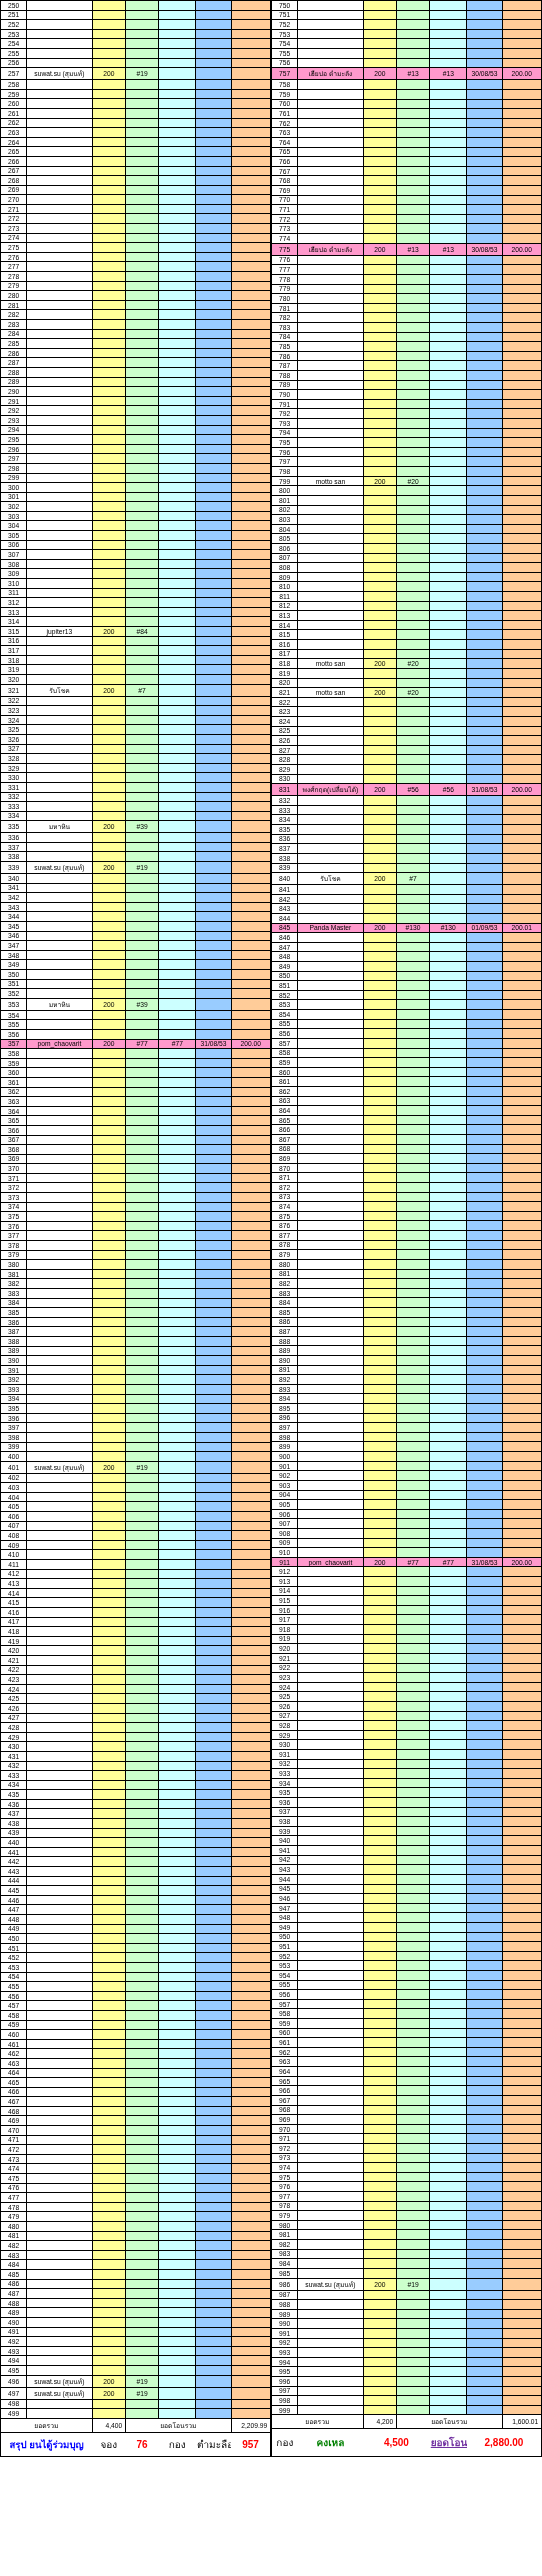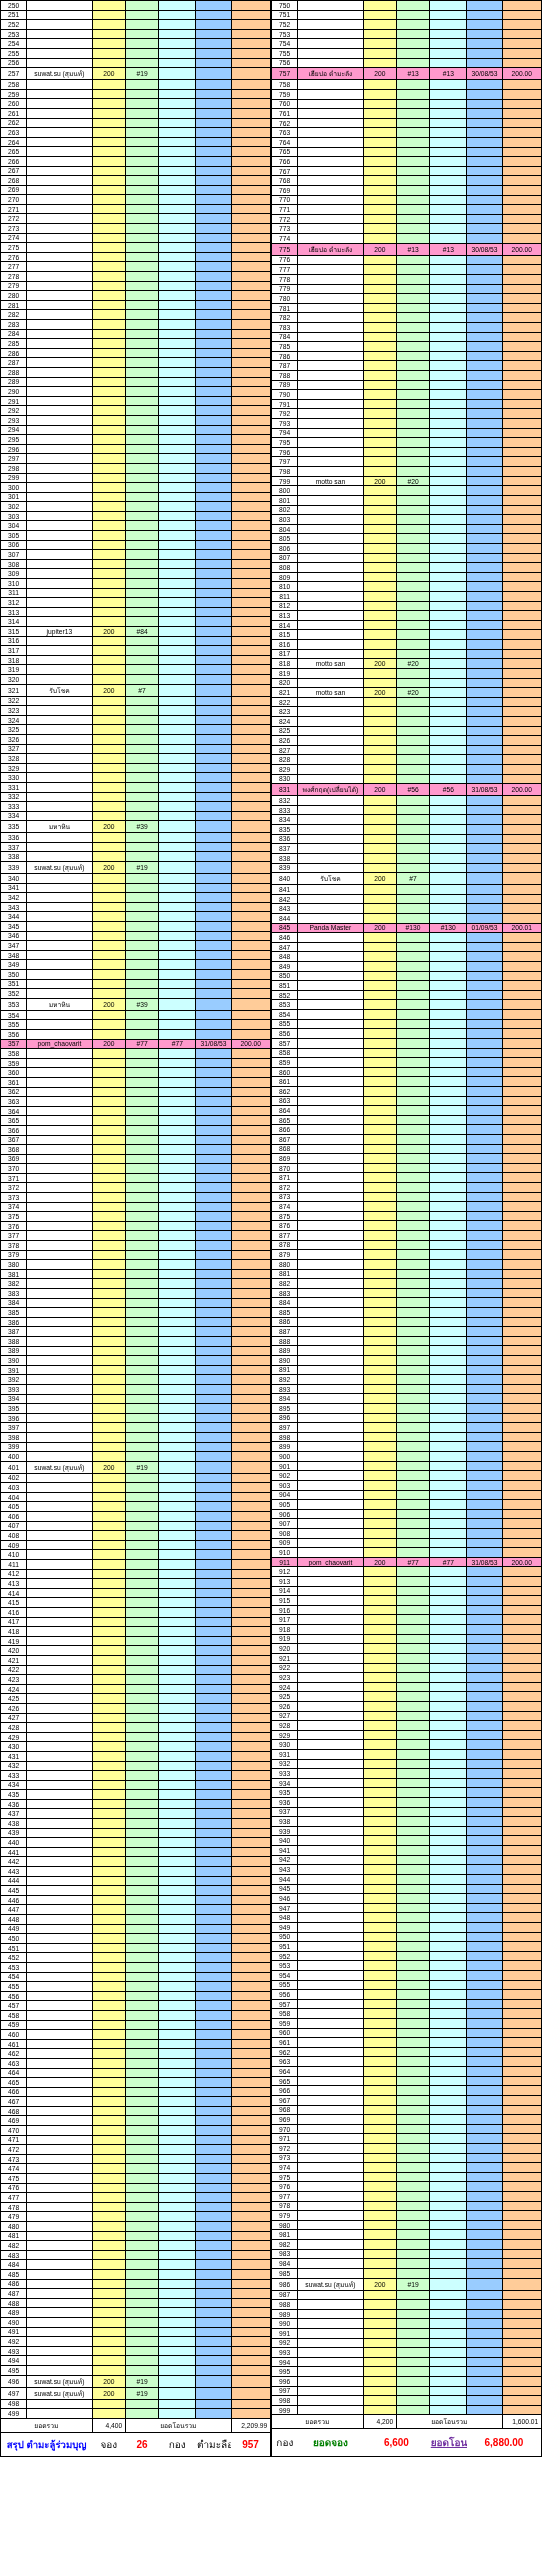--- a/index.html
+++ b/index.html
@@ -2279,23 +2279,23 @@
           <td class="c-date"></td>
           <td class="c-xfer"></td>
         </tr>
         <tr class="summary">
           <td colspan="2">ยอดรวม</td>
           <td colspan="1" class="r">4,400</td>
           <td colspan="3">ยอดโอนรวม</td>
           <td colspan="1" class="r">2,209.99</td>
         </tr>
         <tr class="footer">
-          <td colspan="2" class="b big" style="color: rgb(0, 0, 255);">สรุป ตำมะลู้ร่วมบุญ</td>
+          <td colspan="2" class="b big" style="color: rgb(0, 0, 255);">สรุป ยนไดู้ร่วมบุญ</td>
           <td colspan="1" style="color: rgb(0, 0, 0);">จอง</td>
-          <td colspan="1" class="b" style="color: rgb(255, 0, 0);">26</td>
+          <td colspan="1" class="b" style="color: rgb(255, 0, 0);">76</td>
           <td colspan="1" style="color: rgb(0, 0, 0);">กอง</td>
           <td colspan="1" style="color: rgb(0, 0, 0);">ตำมะลือ</td>
           <td colspan="1" class="b" style="color: rgb(255, 0, 0);">957</td>
         </tr>
       </tbody>
     </table>
   <table class="grid">
       <tbody>
         <tr>
           <td class="c-num">750</td>
@@ -4548,21 +4548,21 @@
           <td class="c-xfer"></td>
         </tr>
         <tr class="summary">
           <td colspan="2">ยอดรวม</td>
           <td colspan="1" class="r">4,200</td>
           <td colspan="3">ยอดโอนรวม</td>
           <td colspan="1" class="r">1,600.01</td>
         </tr>
         <tr class="footer">
           <td colspan="1" style="color: rgb(0, 0, 0);">กอง</td>
-          <td colspan="1" class="b" style="color: rgb(0, 128, 0);">ยอดจอง</td>
-          <td colspan="2" class="b" style="color: rgb(255, 0, 0);">6,600</td>
+          <td colspan="1" class="b" style="color: rgb(0, 128, 0);">คงเหล</td>
+          <td colspan="2" class="b" style="color: rgb(255, 0, 0);">4,500</td>
           <td colspan="1" class="b" style="color: rgb(112, 48, 160); text-decoration: underline;">ยอดโอน</td>
-          <td colspan="2" class="b" style="color: rgb(255, 0, 0);">6,880.00</td>
+          <td colspan="2" class="b" style="color: rgb(255, 0, 0);">2,880.00</td>
         </tr>
       </tbody>
     </table>
 </div>
 
 
 </body></html>

